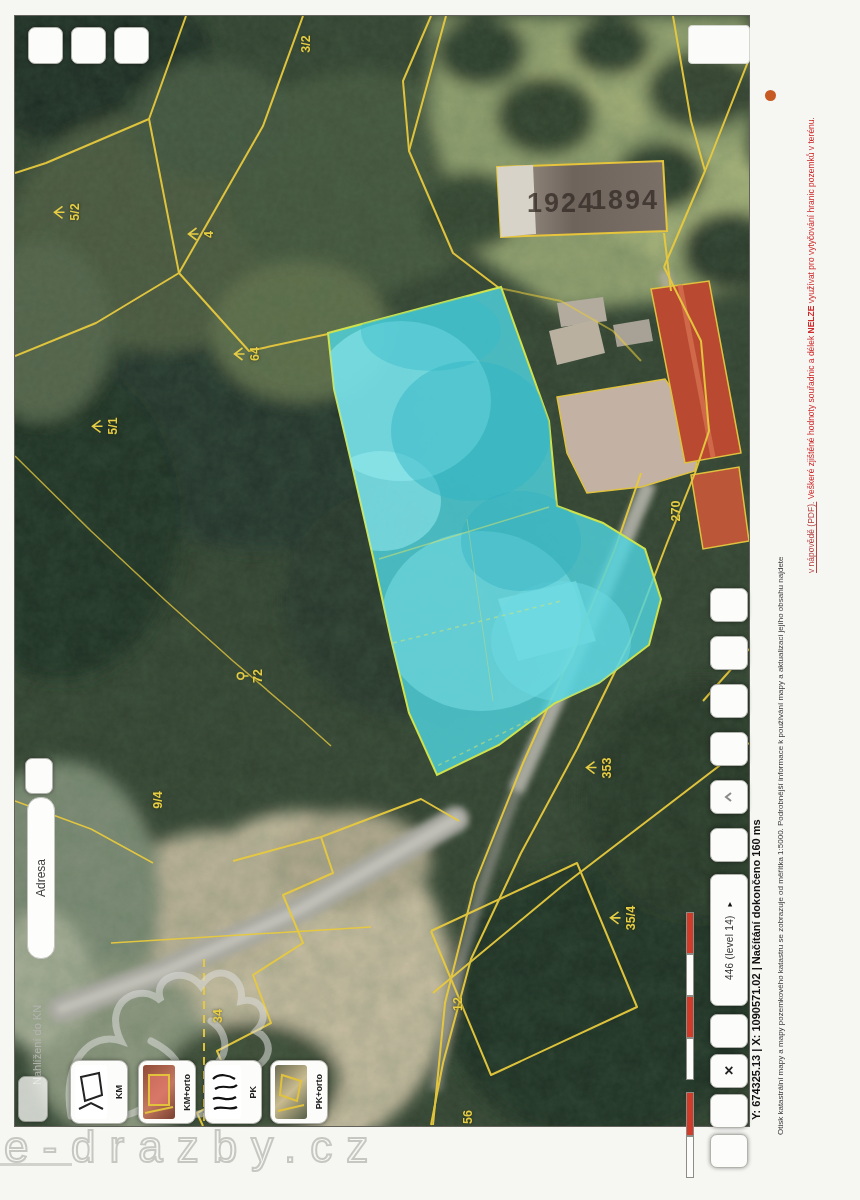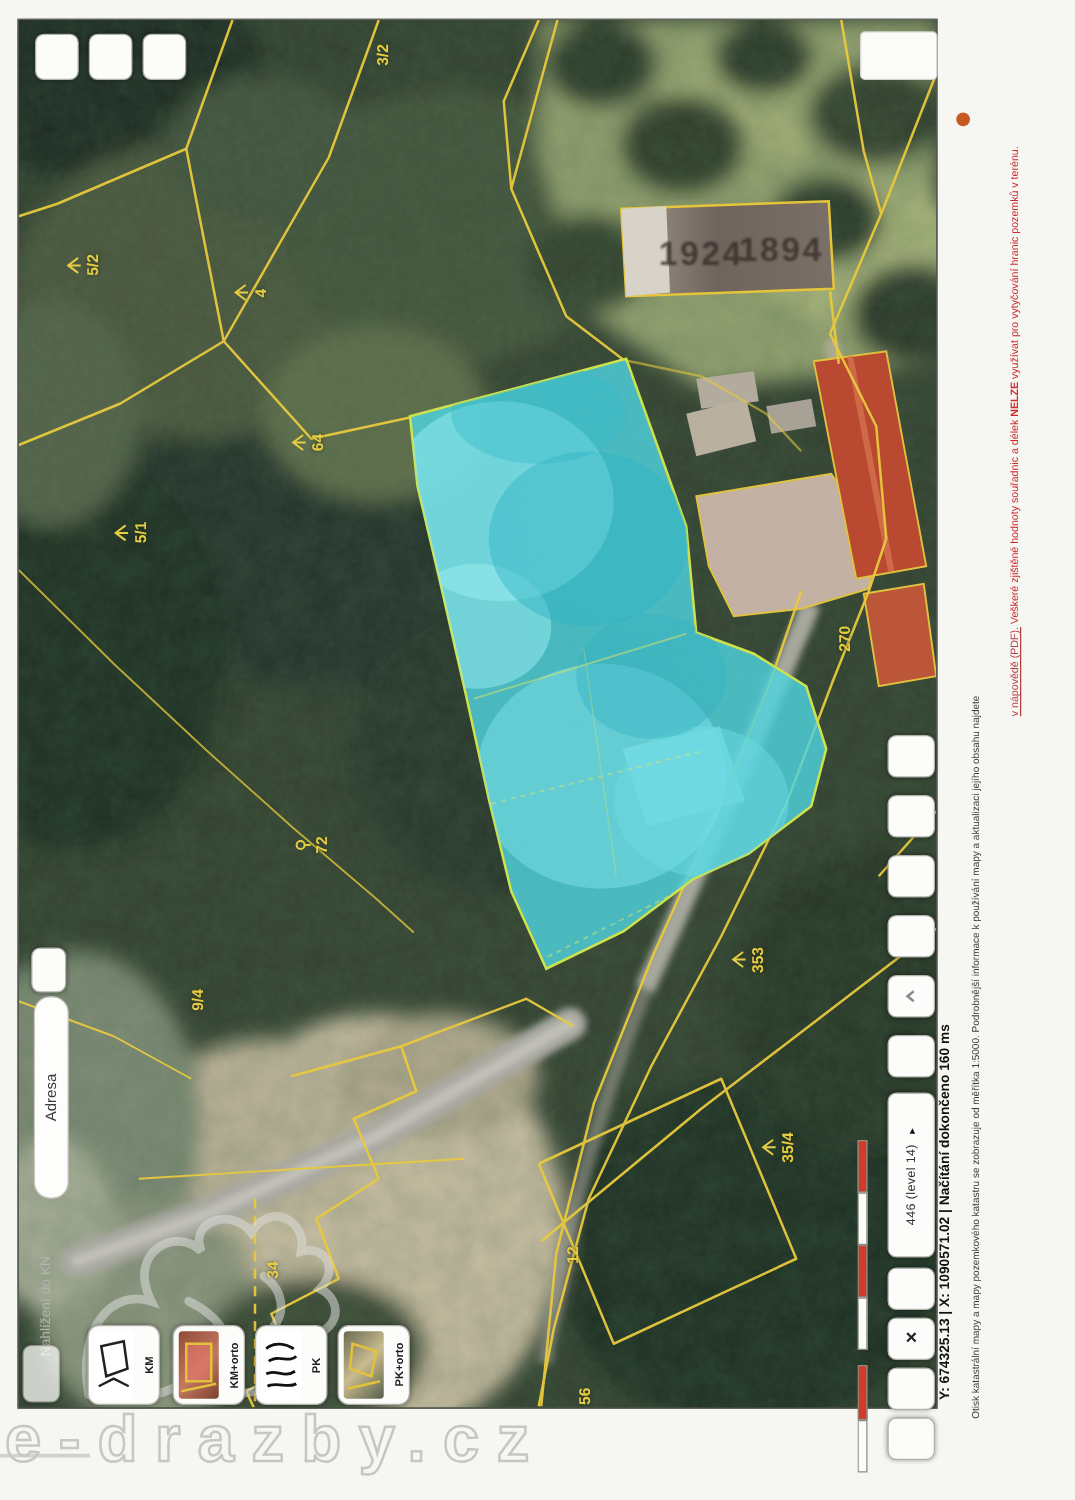--- a/index.html
+++ b/index.html
@@ -51,21 +51,21 @@
   #disc-col2 .warn b{font-weight:800;}
   
   .parcel-label{
     position:absolute;transform:translate(-50%,-50%);display:flex;align-items:center;gap:1px;
     z-index:4;color:#e6cd44;font-size:12.5px;font-weight:600;
     text-shadow:0 0 3px rgba(35,35,0,.65);
   }
   .parcel-label .psym{display:flex;}
   
   #watermark{
-    position:absolute;left:4px;top:1122px;z-index:20;font-size:52px;font-weight:bold;
+    position:absolute;left:4px;top:1122px;z-index:20;font-size:44px;font-weight:normal;
     letter-spacing:14px;color:rgba(255,255,255,.06);
     -webkit-text-stroke:2px #c7c7c2;
   }
   #watermark-line{position:absolute;left:0;top:1163px;width:72px;height:3px;background:#d2d2cd;z-index:19;}
   #red-dot{position:absolute;left:765px;top:90px;width:11px;height:11px;border-radius:50%;
     background:#c75a22;z-index:6;}
   #top-right-panel{position:absolute;left:688px;top:25px;width:60px;height:37px;background:#fbfbf9;
     border:1px solid #d5d5cf;border-radius:4px;z-index:10;}
 </style>
 </head>

